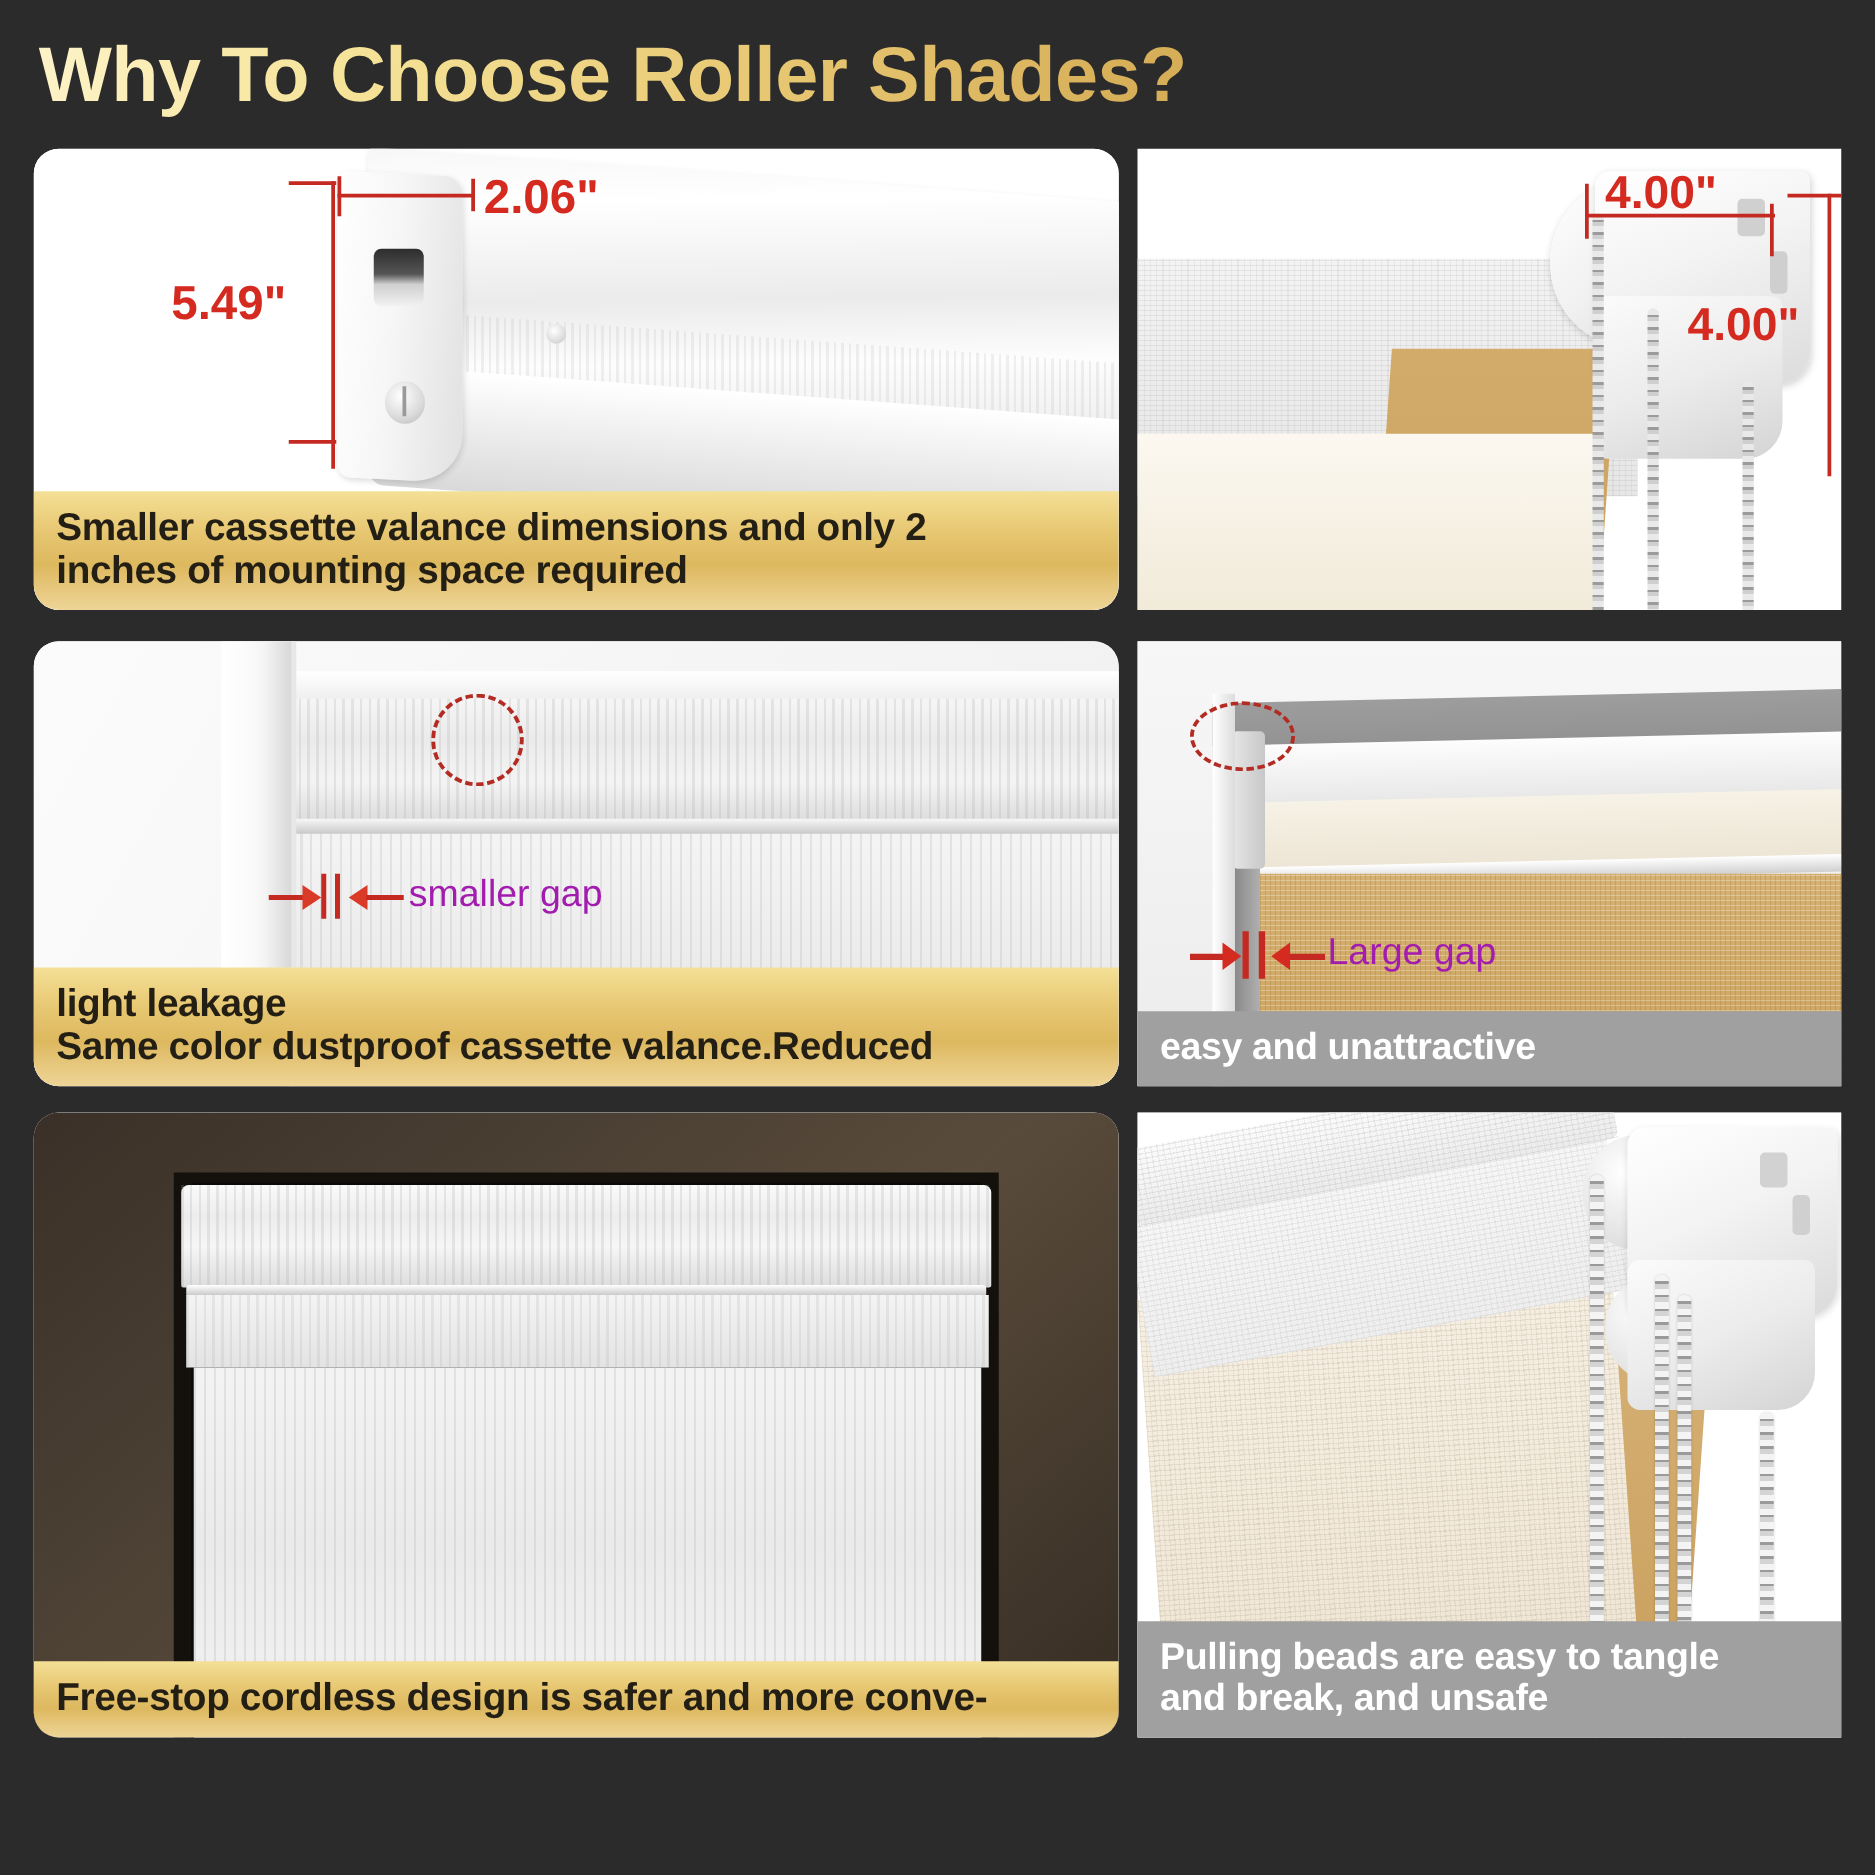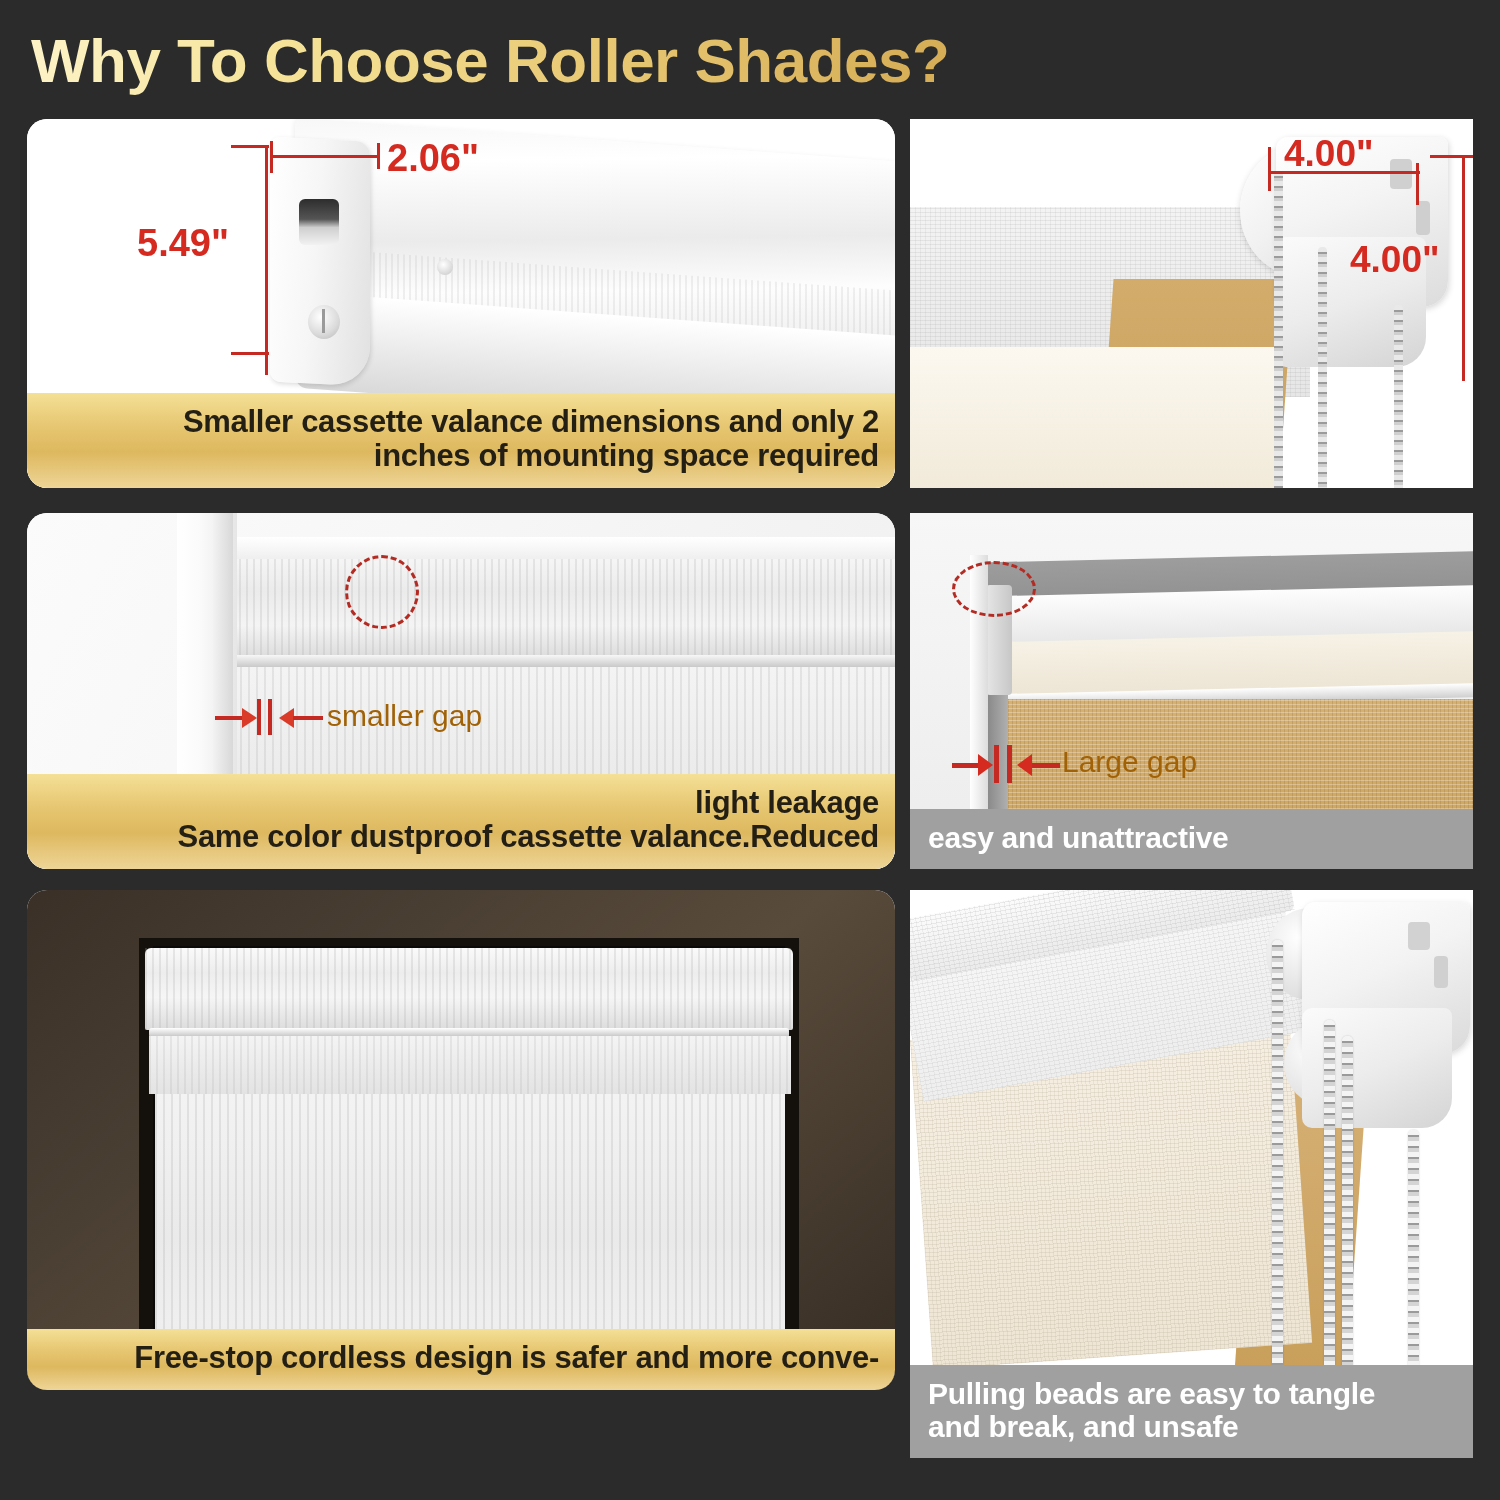--- a/index.html
+++ b/index.html
@@ -32,59 +32,58 @@
   
   .panel { position:absolute; overflow:hidden; background:#fff; }
   .panel.left  { border-radius:20px; }
   .panel.right { border-radius:0; }
 
   .p-r1l { left:27px;  top:119px;  width:868px; height:369px; }
   .p-r1r { left:910px; top:119px;  width:563px; height:369px; }
   .p-r2l { left:27px;  top:513px;  width:868px; height:356px; }
   .p-r2r { left:910px; top:513px;  width:563px; height:356px; }
   .p-r3l { left:27px;  top:890px;  width:868px; height:500px; }
-  .p-r3r { left:910px; top:890px;  width:563px; height:568px; }
+  .p-r3r { left:910px; top:890px;  width:563px; height:500px; }
 
   .photo { position:absolute; inset:0; }
 
   
   .cap {
     position:absolute; left:0; right:0; bottom:0;
     padding:12px 16px 14px 18px;
     font-weight:bold;
     line-height:1.12;
     letter-spacing:-0.3px;
   }
   .cap.gold {
     background:linear-gradient(180deg,#f4e096 0%,#e7c772 34%,#ddb85f 62%,#eed597 100%);
     color:#241f14;
     font-size:31px;
     border-bottom-left-radius:20px;
     border-bottom-right-radius:20px;
-    text-align:right;
   }
   .cap.gray {
     background:#a0a0a0;
     color:#ffffff;
     font-size:30px;
   }
   .cap .ln { display:block; white-space:nowrap; }
 
   
   .dimtext {
     position:absolute;
     color:#d42a20;
     font-weight:bold;
     font-family:"Liberation Sans", sans-serif;
     white-space:nowrap;
   }
   .redline { position:absolute; background:#c42a22; }
   .gaplabel {
     position:absolute;
-    color:#a16207;
+    color:#a21caf;
     font-size:30px;
     white-space:nowrap;
     font-family:"Liberation Sans", sans-serif;
   }
   .dashcircle {
     position:absolute;
     border:3px dashed #b32b22;
     border-radius:50%;
   }
 

